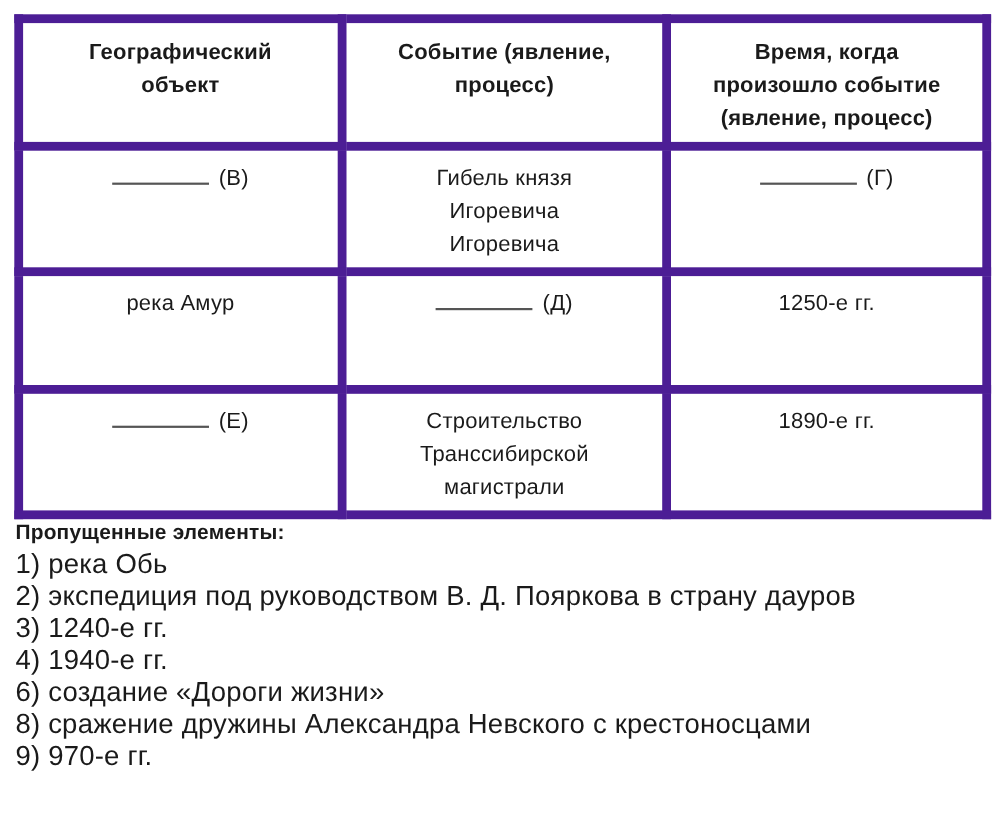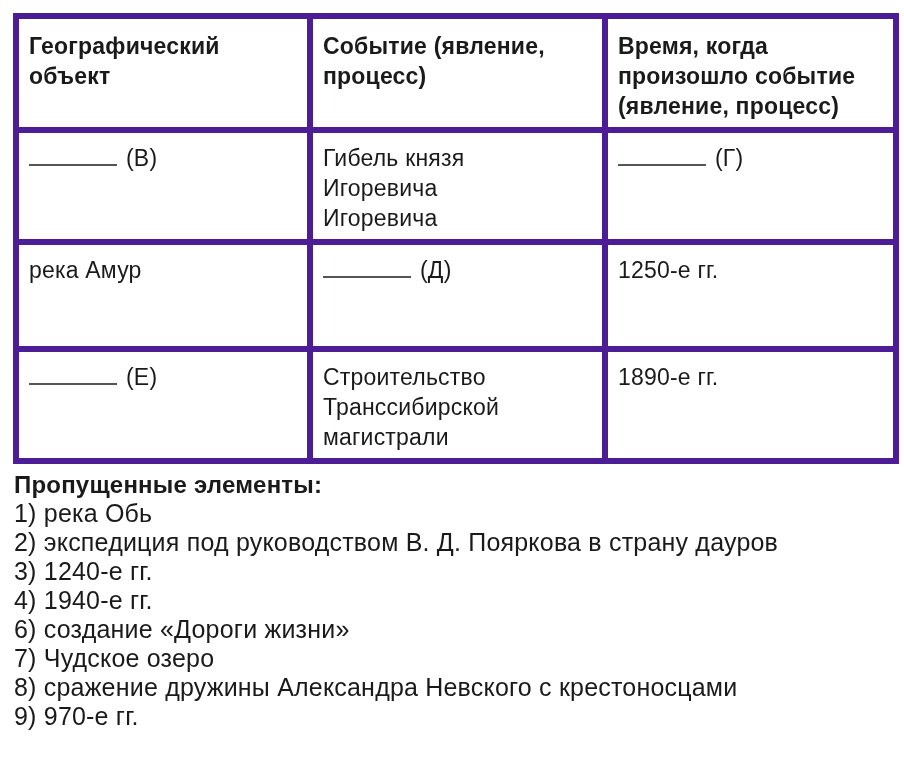--- a/index.html
+++ b/index.html
@@ -26,25 +26,25 @@
     position: absolute;
     left: 13px;
     top: 13px;
     width: 880px;
     border-collapse: collapse;
     table-layout: fixed;
     border: 3px solid #1a1a1a;
   }
   table.events-table th,
   table.events-table td {
-    border: 6px solid #4c1d95;
+    border: 8px solid #4c1d95;
     vertical-align: baseline;
-    text-align: left;
+    text-align: center;
     padding: 10px 10px 6px 10px;
-    font-size: 23px;
+    font-size: 20px;
     line-height: 30px;
     letter-spacing: 0.2px;
   }
   table.events-table th {
     font-weight: bold;
     padding-top: 12px;
   }
   table.events-table thead tr { height: 107px; }
   table.events-table tbody tr:nth-child(1) { height: 50px; }
   table.events-table tbody tr:nth-child(2) { height: 107px; }
@@ -58,21 +58,21 @@
     margin-right: 9px;
   }
   .missing-block {
     position: absolute;
     left: 14px;
     top: 470px;
     width: 880px;
   }
   .missing-title {
     font-weight: bold;
-    font-size: 24px;
+    font-size: 19px;
     line-height: 29px;
     letter-spacing: 0.2px;
   }
   .missing-item {
     font-size: 25px;
     line-height: 29px;
     letter-spacing: 0.2px;
   }
 </style>
 </head>
@@ -144,18 +144,17 @@
     </tbody>
   </table>
 
   <div class="missing-block">
     <div class="missing-title">Пропущенные элементы:</div>
     <div class="missing-item">1) река Обь</div>
     <div class="missing-item">2) экспедиция под руководством В. Д. Пояркова в страну дауров</div>
     <div class="missing-item">3) 1240-е гг.</div>
     <div class="missing-item">4) 1940-е гг.</div>
     <div class="missing-item">6) создание «Дороги жизни»</div>
-    <div class="missing-item">7) Чудское озеро</div>
     <div class="missing-item">8) сражение дружины Александра Невского с крестоносцами</div>
     <div class="missing-item">9) 970-е гг.</div>
   </div>
 
 </div>
 
 </body></html>

